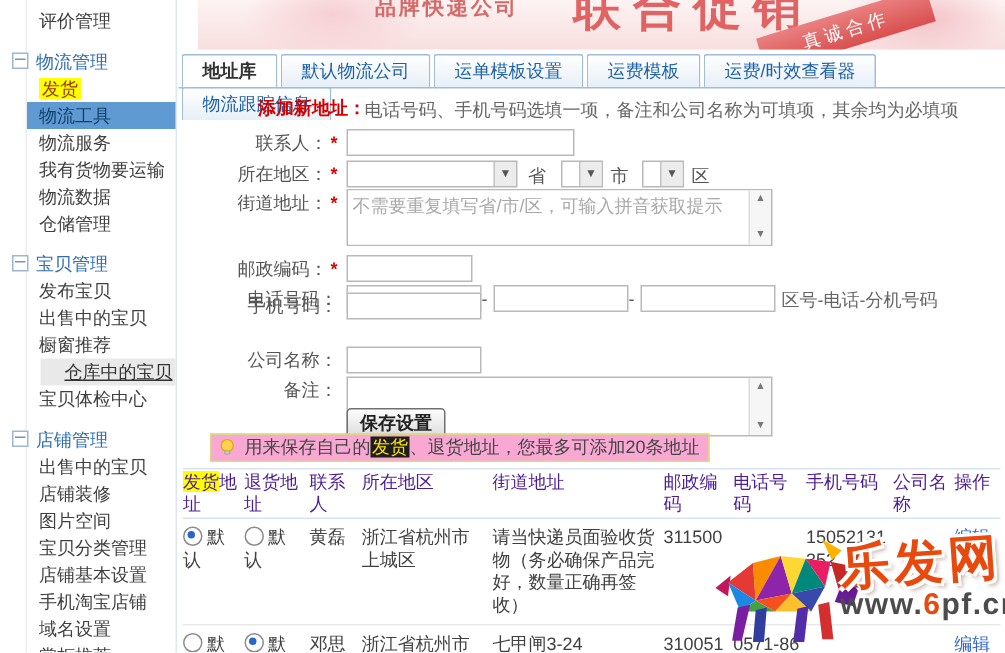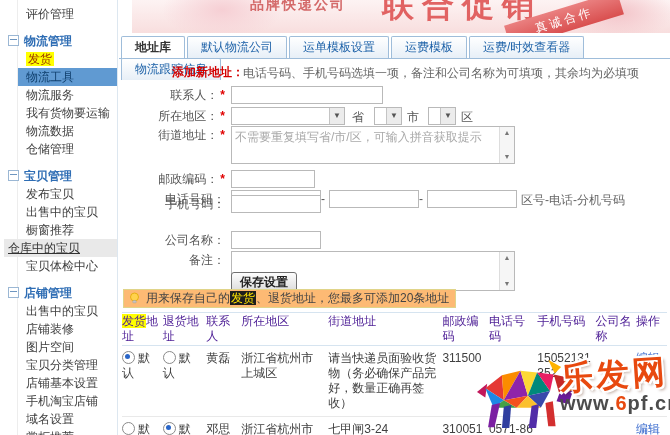--- a/index.html
+++ b/index.html
@@ -5,27 +5,27 @@
   html,body{margin:0;padding:0;background:#fff;}
   #app{position:relative;width:670px;height:435px;background:#fff;overflow:hidden;
        font-family:"Liberation Sans","DejaVu Sans",sans-serif;font-size:12px;color:#404040;}
 
   
   .sb{position:absolute;left:0;top:0;width:118px;height:435px;background:#fff;border-right:1px solid #dde7f0;box-sizing:border-box;}
   .sb-vline{position:absolute;left:17px;top:0;bottom:0;width:1px;background:#ededed;}
   .sb-inner{position:relative;padding-top:5px;}
   .sb-item{height:18px;line-height:18px;padding-left:26px;white-space:nowrap;color:#404040;cursor:pointer;}
   .sb-item span{color:inherit;}
-  .sb-sec{height:18px;line-height:18px;margin-top:9px;padding-left:8px;color:#2e6db4;font-weight:bold;white-space:nowrap;cursor:pointer;}
+  .sb-sec{height:18px;line-height:18px;margin-top:9px;padding-left:8px;color:#2e6db4;font-weight:normal;white-space:nowrap;cursor:pointer;}
   .boxminus{display:inline-block;width:9px;height:9px;border:1px solid #9bb7d4;background:#fff;position:relative;margin-right:5px;vertical-align:-1px;}
   .boxminus::after{content:"";position:absolute;left:1px;right:1px;top:3px;height:1px;background:#6e96c0;}
   .sb-item.hl{padding-left:26px;}
   .sb-item.hl .lbl{background:#ffff00;color:#993300;padding:0 2px;}
   .sb-item.sel{background:#609ad2;margin-left:18px;padding-left:8px;color:#10406e;}
-  .sb-item.gray{background:#e9e9e9;margin-left:4px;padding-left:4px;color:#333;}
+  .sb-item.gray{background:#e9e9e9;margin-left:27px;padding-left:16px;color:#333;}
   .sb-item.gray .lbl{text-decoration:underline;}
 
   
   .banner{position:absolute;left:132px;top:0;width:551px;height:33px;overflow:hidden;
           background:linear-gradient(180deg,#fdf3f3,#f8dede);}
   .b-blob1{position:absolute;left:30px;top:-20px;width:120px;height:60px;border-radius:50%;
            background:radial-gradient(closest-side,#f6cfd4,rgba(246,207,212,0));}
   .b-blob2{position:absolute;right:10px;top:-15px;width:110px;height:55px;border-radius:50%;
            background:radial-gradient(closest-side,#f3c4c9,rgba(243,196,201,0));}
   .b-small{position:absolute;left:118px;top:-4px;font-size:14px;font-weight:bold;color:#d46a6a;letter-spacing:2px;}
@@ -62,22 +62,22 @@
   .ta-sb{position:absolute;right:0;top:0;bottom:0;width:14px;border-left:1px solid #ddd;background:#f6f6f6;}
   .ta-sb .up,.ta-sb .dn{position:absolute;left:0;width:14px;height:12px;font-size:7px;color:#777;text-align:center;line-height:12px;}
   .ta-sb .up{top:0;} .ta-sb .dn{bottom:0;}
   .dash{position:absolute;top:2px;color:#555;}
   .phint{position:absolute;top:2px;color:#666;white-space:nowrap;}
   .save-btn{position:absolute;left:112px;top:0;height:20px;padding:0 8px;border:1px solid #707070;border-radius:3px;
             background:linear-gradient(180deg,#fdfdfd,#dcdcdc);font:bold 12px "Liberation Sans","DejaVu Sans",sans-serif;
             color:#222;cursor:pointer;}
 
   
-  .tip{position:absolute;left:4px;top:230px;height:17px;line-height:17px;padding:0 6px 0 22px;white-space:nowrap;
-       background:#fdba74;border:1px solid #e0d489;color:#444;}
+  .tip{position:absolute;left:21px;top:230px;height:17px;line-height:17px;padding:0 6px 0 22px;white-space:nowrap;
+       background:#f9a8d4;border:1px solid #e0d489;color:#444;}
   .bulb{position:absolute;left:4px;top:2px;width:13px;height:13px;}
   .tip .hl-dark{background:#1d1d1d;color:#ffe400;padding:0 1px;}
 
   
   .tbl{position:absolute;left:3px;top:253px;width:545px;}
   .trow{display:flex;align-items:flex-start;box-sizing:border-box;}
   .thead{border-top:1px solid #d6e4f0;border-bottom:1px solid #d6e4f0;padding:1px 0;color:#4c1d95;justify-content:flex-end;}
   .tbody-row{border-bottom:1px solid #e9e9e9;padding:5px 0;}
   .cell{box-sizing:border-box;padding-right:4px;line-height:15px;word-break:break-all;}
   .c1{width:42px;} .c2{width:45px;} .c3{width:36px;} .c4{width:90px;} .c5{width:118px;}

